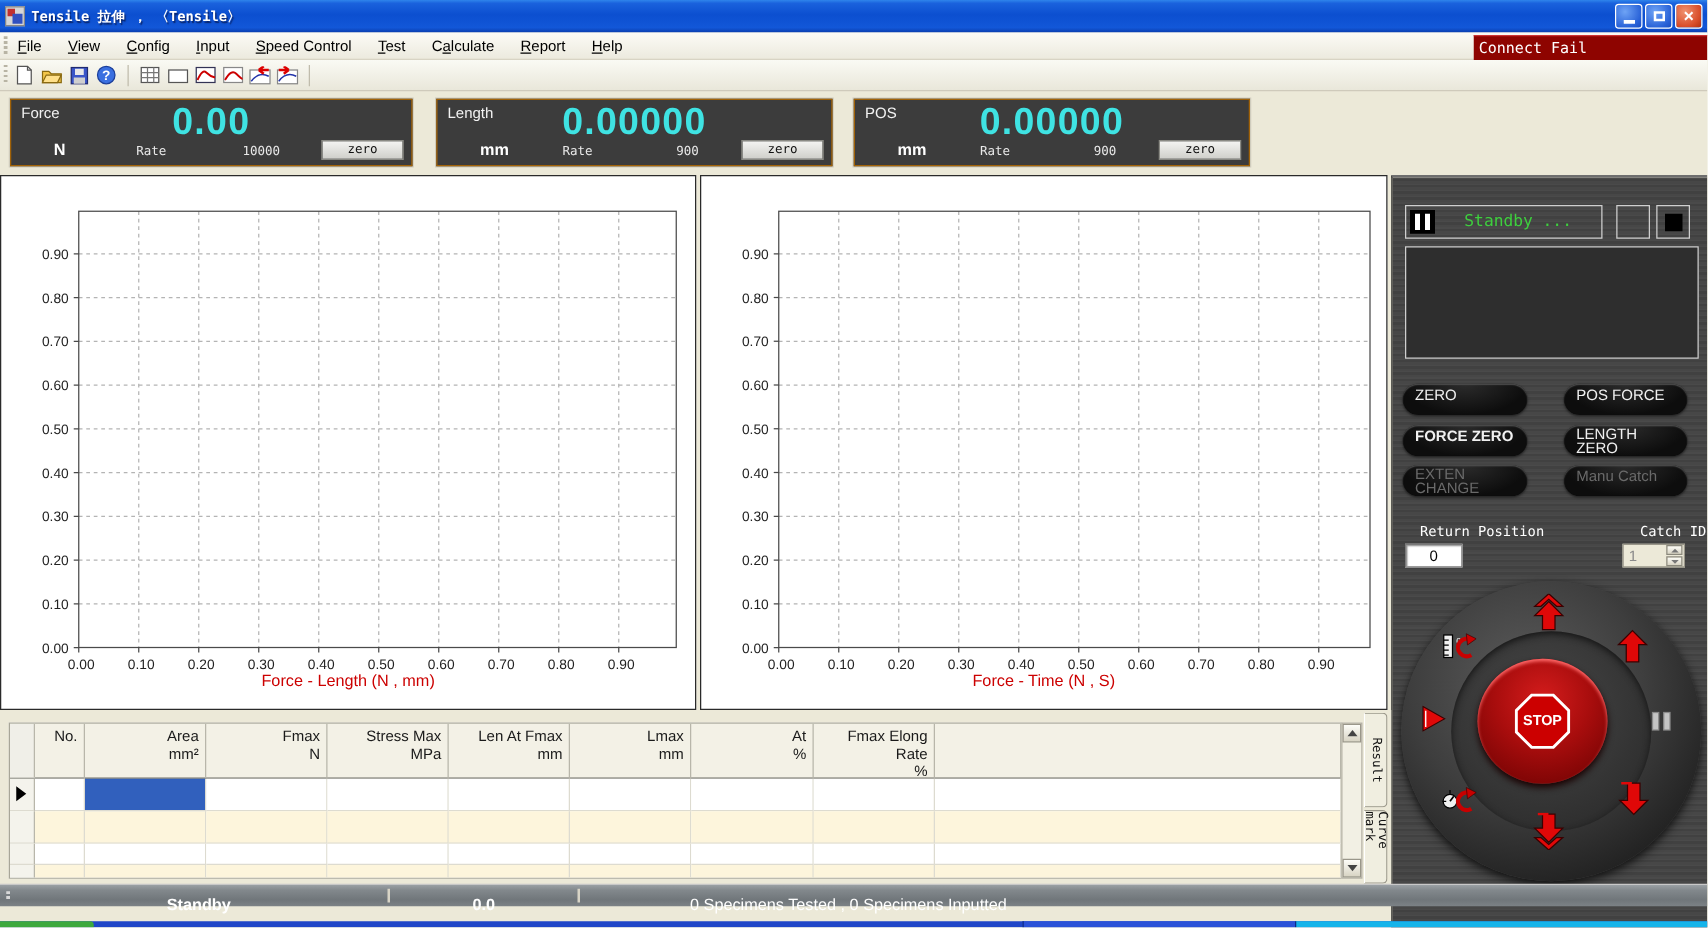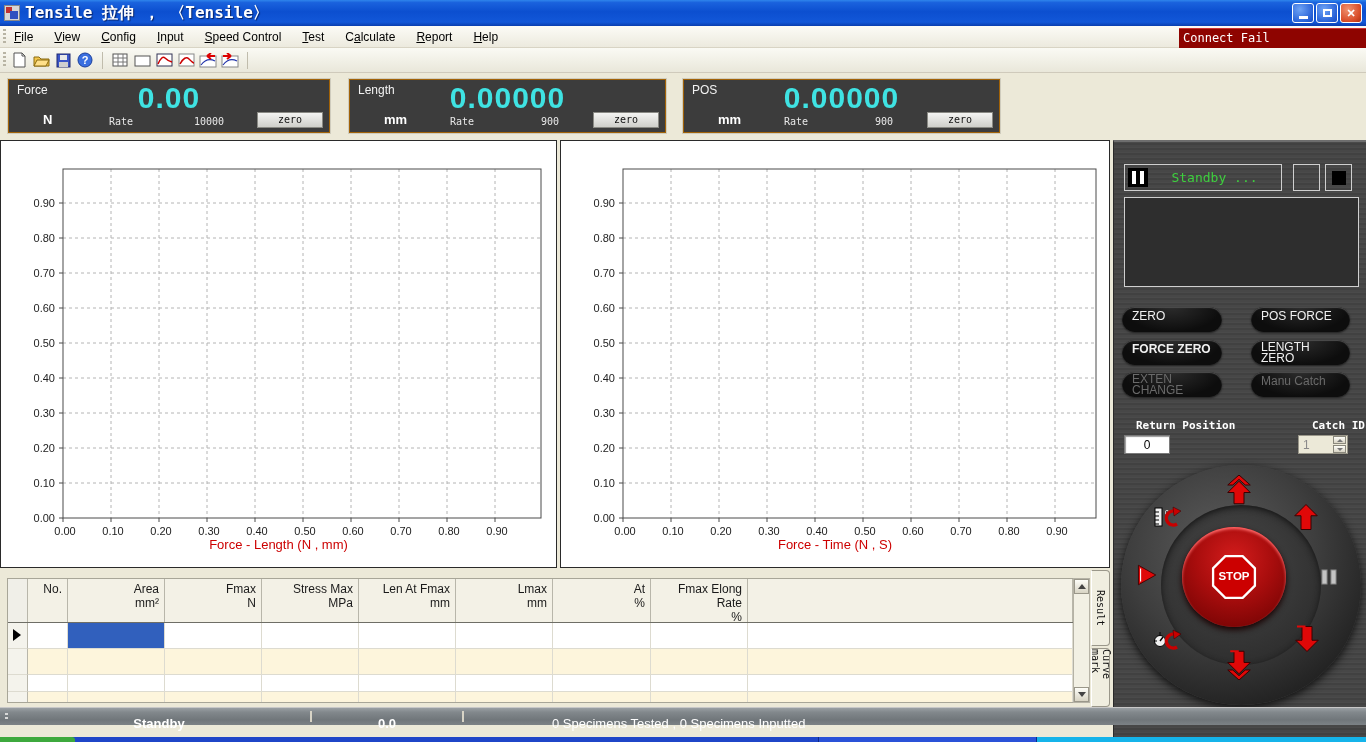--- a/index.html
+++ b/index.html
@@ -7,21 +7,21 @@
   .mono { font-family:"DejaVu Sans Mono", monospace; }
   #screen { position:relative; width:1366px; height:742px; overflow:hidden; background:#ece9d8; }
 
   
   #titlebar { position:absolute; left:0; top:0; width:1366px; height:26px;
     background:linear-gradient(180deg,#2f85ec 0%,#1a62dd 10%,#0c4fd0 45%,#1257d8 85%,#0a3eae 100%);
     display:flex; align-items:center; }
   #app-icon { width:16px; height:16px; margin:0 5px 0 4px; position:relative; background:#d6d6d6; border:1px solid #888; }
   #app-icon::before { content:""; position:absolute; left:1px; top:1px; width:6px; height:6px; background:#c03030; }
   #app-icon::after { content:""; position:absolute; right:1px; bottom:1px; width:8px; height:8px; background:#3050c0; }
-  #title-text { color:#fff; font-weight:bold; font-size:16px; font-family:"DejaVu Sans Mono", monospace; text-shadow:1px 1px 1px rgba(0,0,30,.6); }
+  #title-text { color:#fff; font-weight:bold; font-size:11px; font-family:"DejaVu Sans Mono", monospace; text-shadow:1px 1px 1px rgba(0,0,30,.6); }
   #win-buttons { position:absolute; right:4px; top:3px; display:flex; gap:2px; }
   .winbtn { width:22px; height:20px; border:1px solid #fff; border-radius:3px; color:#fff; font-size:11px; font-weight:bold;
     display:flex; align-items:center; justify-content:center;
     background:radial-gradient(circle at 35% 30%,#6ea3f5,#2a63d8 70%,#1a4cc0); }
   .winbtn.close { background:radial-gradient(circle at 35% 30%,#f0926f,#d94e2a 65%,#b03010); }
   .winbtn .minbar { width:9px; height:3px; background:#fff; margin-top:9px; }
   .winbtn .restsq { width:9px; height:8px; border:2px solid #fff; margin-top:-1px; }
 
   
   #menubar { position:absolute; left:0; top:26px; width:1366px; height:22px;
@@ -89,21 +89,21 @@
   .cp-btn { position:absolute; height:25px; border-radius:13px; background:radial-gradient(ellipse at 50% 0%,#2c2c2c,#0d0d0d 70%);
     box-shadow:0 1px 2px #202020, inset 0 1px 1px #4e4e4e; color:#f0f0f0; font-size:12px; padding:4px 0 0 10px; overflow:hidden; line-height:11px; white-space:pre-line; }
   .cp-btn.disabled { color:#6a6a6a; }
   #btn-zero { left:8px; top:165px; width:100px; }
   #btn-poszero { left:137px; top:165px; width:99px; }
   #btn-forcezero { left:8px; top:198px; width:100px;font-weight:bold; }
   #btn-lengthzero { left:137px; top:198px; width:99px; padding-top:2px; }
   #btn-exten { left:8px; top:230px; width:100px; padding-top:2px; }
   #btn-manucatch { left:137px; top:230px; width:99px; }
 
-  .cp-label { position:absolute; color:#fff; font-size:11px; font-weight:bold; font-family:"DejaVu Sans Mono",monospace;padding-left:12px; }
+  .cp-label { position:absolute; color:#fff; font-size:11px; font-weight:normal; font-family:"DejaVu Sans Mono",monospace;padding-left:12px; }
   #lbl-return { left:10px; top:277px; }
   #lbl-catchid { left:186px; top:277px; }
   #return-input { position:absolute; left:10px; top:293px; width:46px; height:19px; background:#fff; border:1px solid #7a7a7a;
     box-shadow:inset 1px 1px 1px #999; text-align:center; font-size:12px; color:#000; padding-top:2px; }
   #catch-spin { position:absolute; left:184px; top:293px; width:50px; height:19px; background:#ece9d8; border:1px solid #9a978a; }
   #catch-val { position:absolute; left:4px; top:2px; font-size:12px; color:#8a8a8a; }
   #catch-spin .spin { width:13px; height:8px; } 
   #catch-spin .spin.up { top:0; } #catch-spin .spin.dn { top:9px; }
   #catch-spin .tri-u { border-left-width:3px;border-right-width:3px;border-bottom-width:3px;border-bottom-color:#777; }
   #catch-spin .tri-d { border-left-width:3px;border-right-width:3px;border-top-width:3px;border-top-color:#777; }

